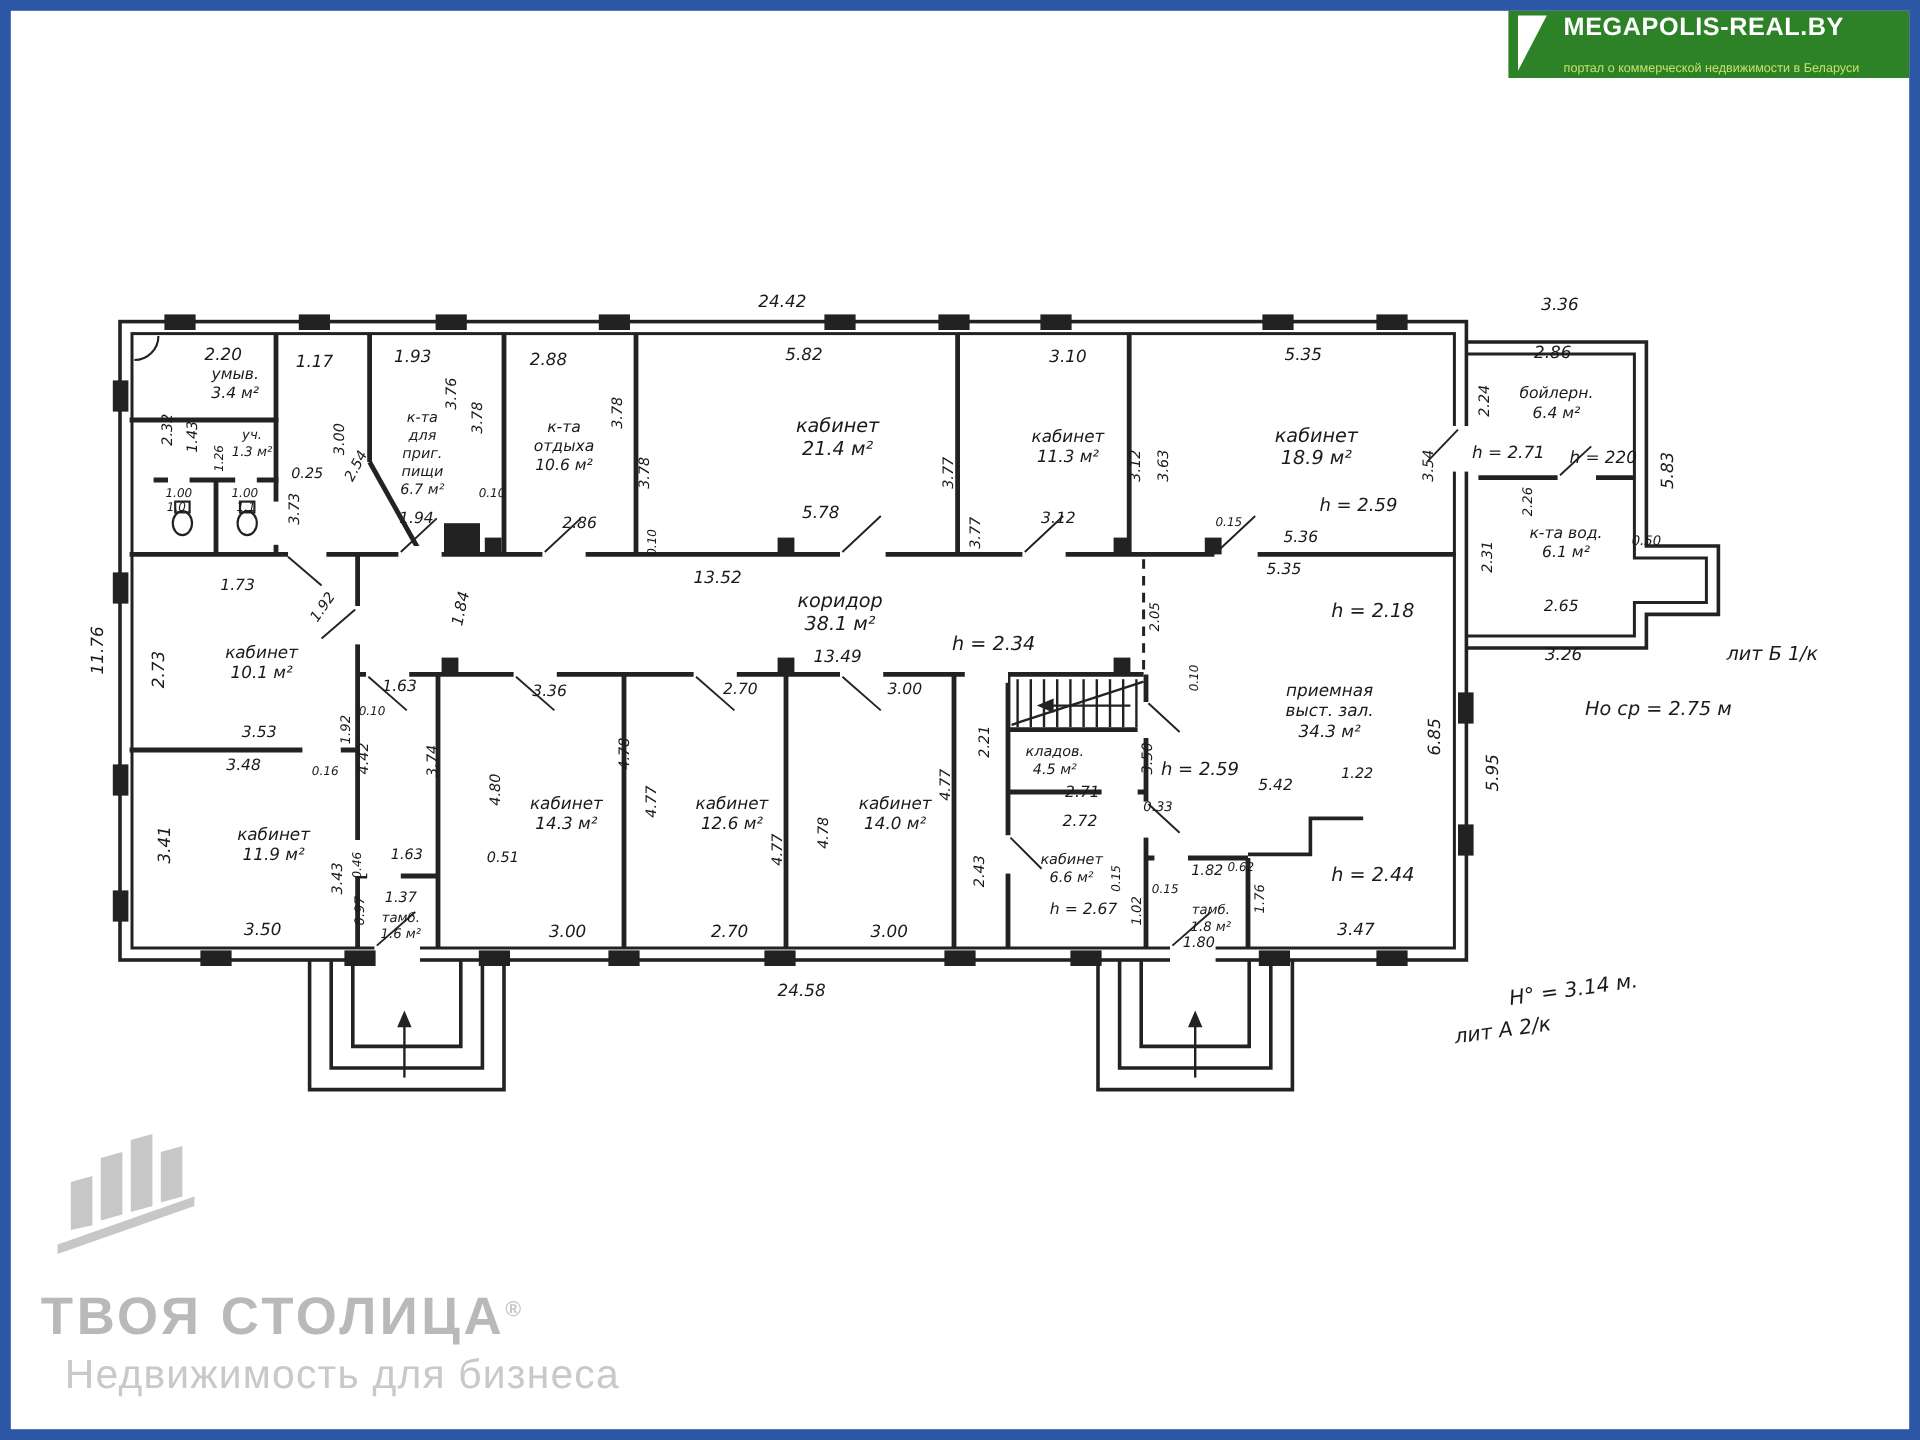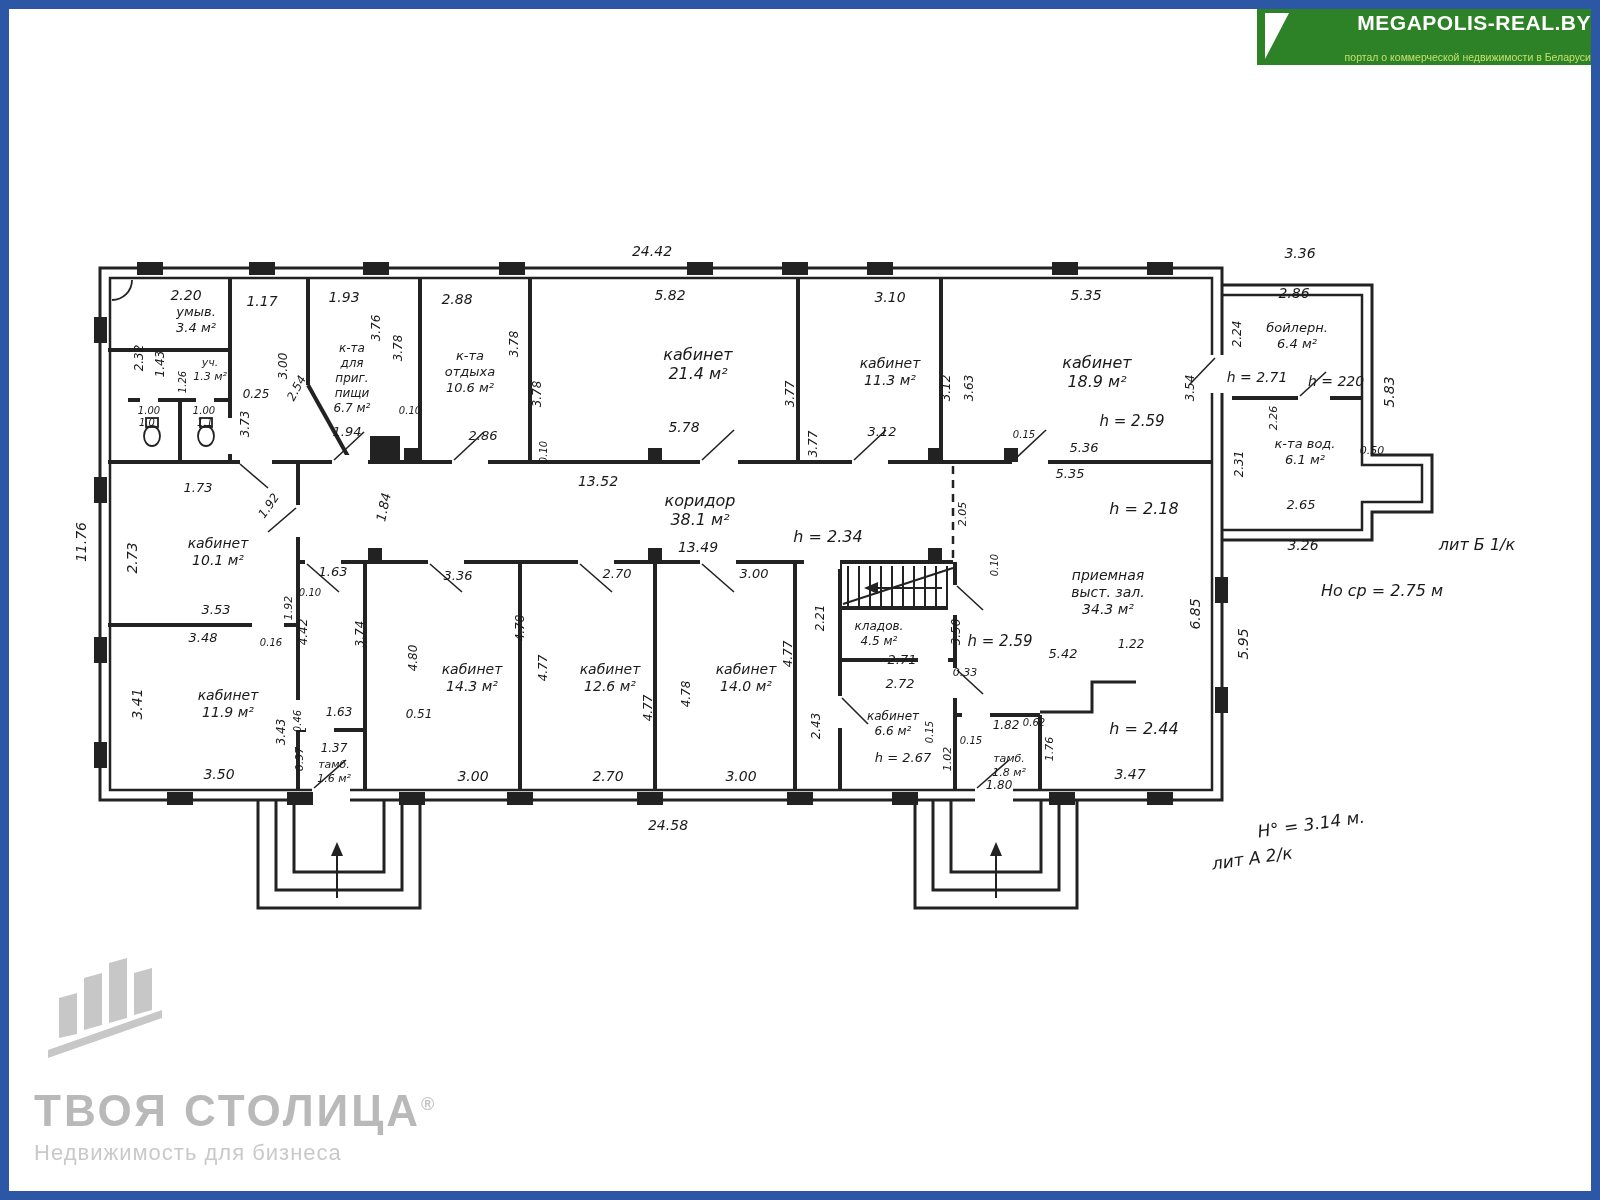--- a/index.html
+++ b/index.html
@@ -3,33 +3,33 @@
 <meta charset="utf-8">
 <style>
   html,body{margin:0;padding:0;background:#fff;}
   .page{position:relative;width:1600px;height:1200px;background:#ffffff;overflow:hidden;
         font-family:"DejaVu Sans",sans-serif;}
   .frame{position:absolute;inset:0;border:9px solid #2b57a5;pointer-events:none;z-index:20;}
 
   
   .banner{position:absolute;top:9px;right:9px;width:334px;height:56px;background:#2d8126;
           z-index:15;display:flex;flex-direction:column;justify-content:center;padding-left:46px;
-          box-sizing:border-box;align-items:flex-end;}
+          box-sizing:border-box;}
   .banner .wedge{position:absolute;left:8px;top:4px;width:0;height:0;
           border-left:24px solid #ffffff;border-bottom:46px solid transparent;}
   .banner-title{color:#ffffff;font-family:"Liberation Sans",sans-serif;font-weight:bold;
           font-size:21px;letter-spacing:.5px;line-height:1.1;}
   .banner-sub{color:#c3e06c;font-family:"Liberation Sans",sans-serif;font-size:10.5px;margin-top:17px;}
 
   
   .watermark{position:absolute;left:34px;bottom:34px;z-index:5;}
   .wm-title{font-family:"Liberation Sans",sans-serif;font-weight:bold;font-size:44px;
           color:#b9b9b9;letter-spacing:3px;margin-top:16px;}
   .wm-reg{font-size:18px;vertical-align:super;color:#c4c4c4;}
-  .wm-sub{font-family:"Liberation Sans",sans-serif;font-size:22px;color:#c9c9c9;margin-top:4px;letter-spacing:1px;}
+  .wm-sub{font-family:"Liberation Sans",sans-serif;font-size:34px;color:#c9c9c9;margin-top:4px;letter-spacing:1px;margin-left:20px;}
 
   
   #plan-svg{position:absolute;left:0;top:0;z-index:2;}
   .room-label{font-family:"DejaVu Sans",sans-serif;font-style:italic;fill:#1a1a1a;text-anchor:middle;}
   .dim-label{font-family:"DejaVu Sans",sans-serif;font-style:italic;fill:#1a1a1a;text-anchor:middle;}
   .note-label{font-family:"DejaVu Sans",sans-serif;font-style:italic;fill:#1a1a1a;text-anchor:middle;}
 </style>
 </head>
 <body>
 

